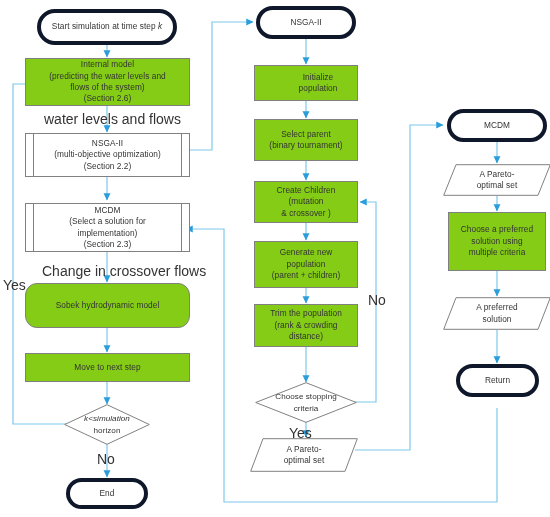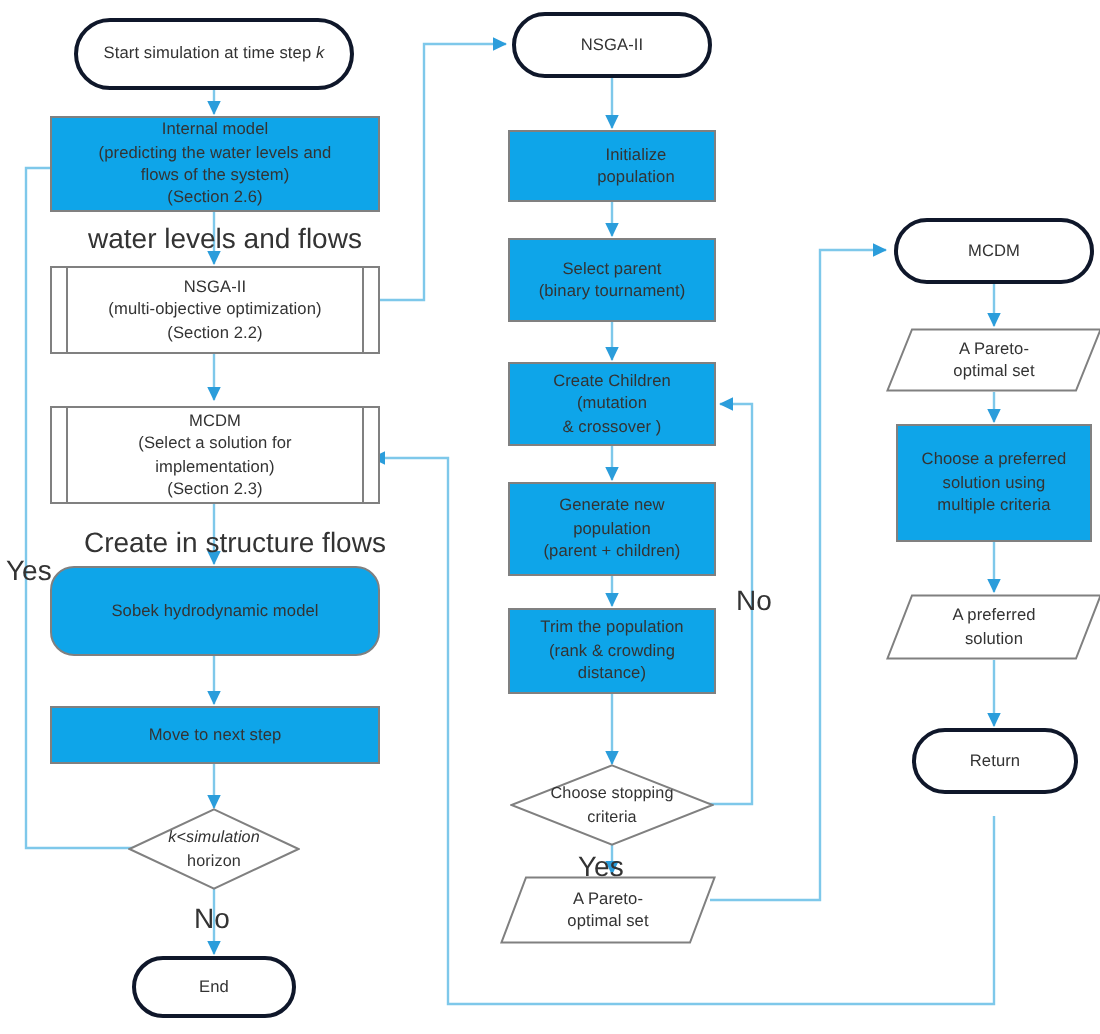--- a/index.html
+++ b/index.html
@@ -22,24 +22,24 @@
     align-items: center;
     justify-content: center;
     text-align: center;
     color: #333333;
     font-size: 8.3px;
     line-height: 1.38;
     letter-spacing: 0.05px;
   }
   .proc {
     border: 1px solid #808080;
-    background: #0ea5e9;
+    background: #84cc16;
   }
   .term {
-    border: 2px solid #0f172a;
+    border: 4px solid #0f172a;
     background: #ffffff;
     border-radius: 999px;
   }
   
   .subr { border: 1px solid #808080; background:#fff; }
   .subr .bar {
     position: absolute; top: 0; bottom: 0; width: 1px; background: #808080;
   }
   .subr .bar.l { left: 7px; }
   .subr .bar.r { right: 7px; }
@@ -145,21 +145,21 @@
     <span class="bar l"></span>
     <span class="bar r"></span>
     <div class="txt">
       <div>MCDM</div>
       <div>(Select a solution  for</div>
       <div>implementation)</div>
       <div>(Section 2.3)</div>
     </div>
   </div>
 
-  <div class="edgelabel" style="left:42px; top:263px;">Create in structure flows</div>
+  <div class="edgelabel" style="left:42px; top:263px;">Change in crossover flows</div>
 
   <div class="node proc" style="left:25px; top:283px; width:165px; height:45px;border-radius:12px;">
     <div class="txt">
       <div>Sobek hydrodynamic model</div>
     </div>
   </div>
 
   <div class="node proc" style="left:25px; top:353px; width:165px; height:29px;justify-content:center;">
     <div class="txt"><span>Move to next step</span></div>
   </div>

